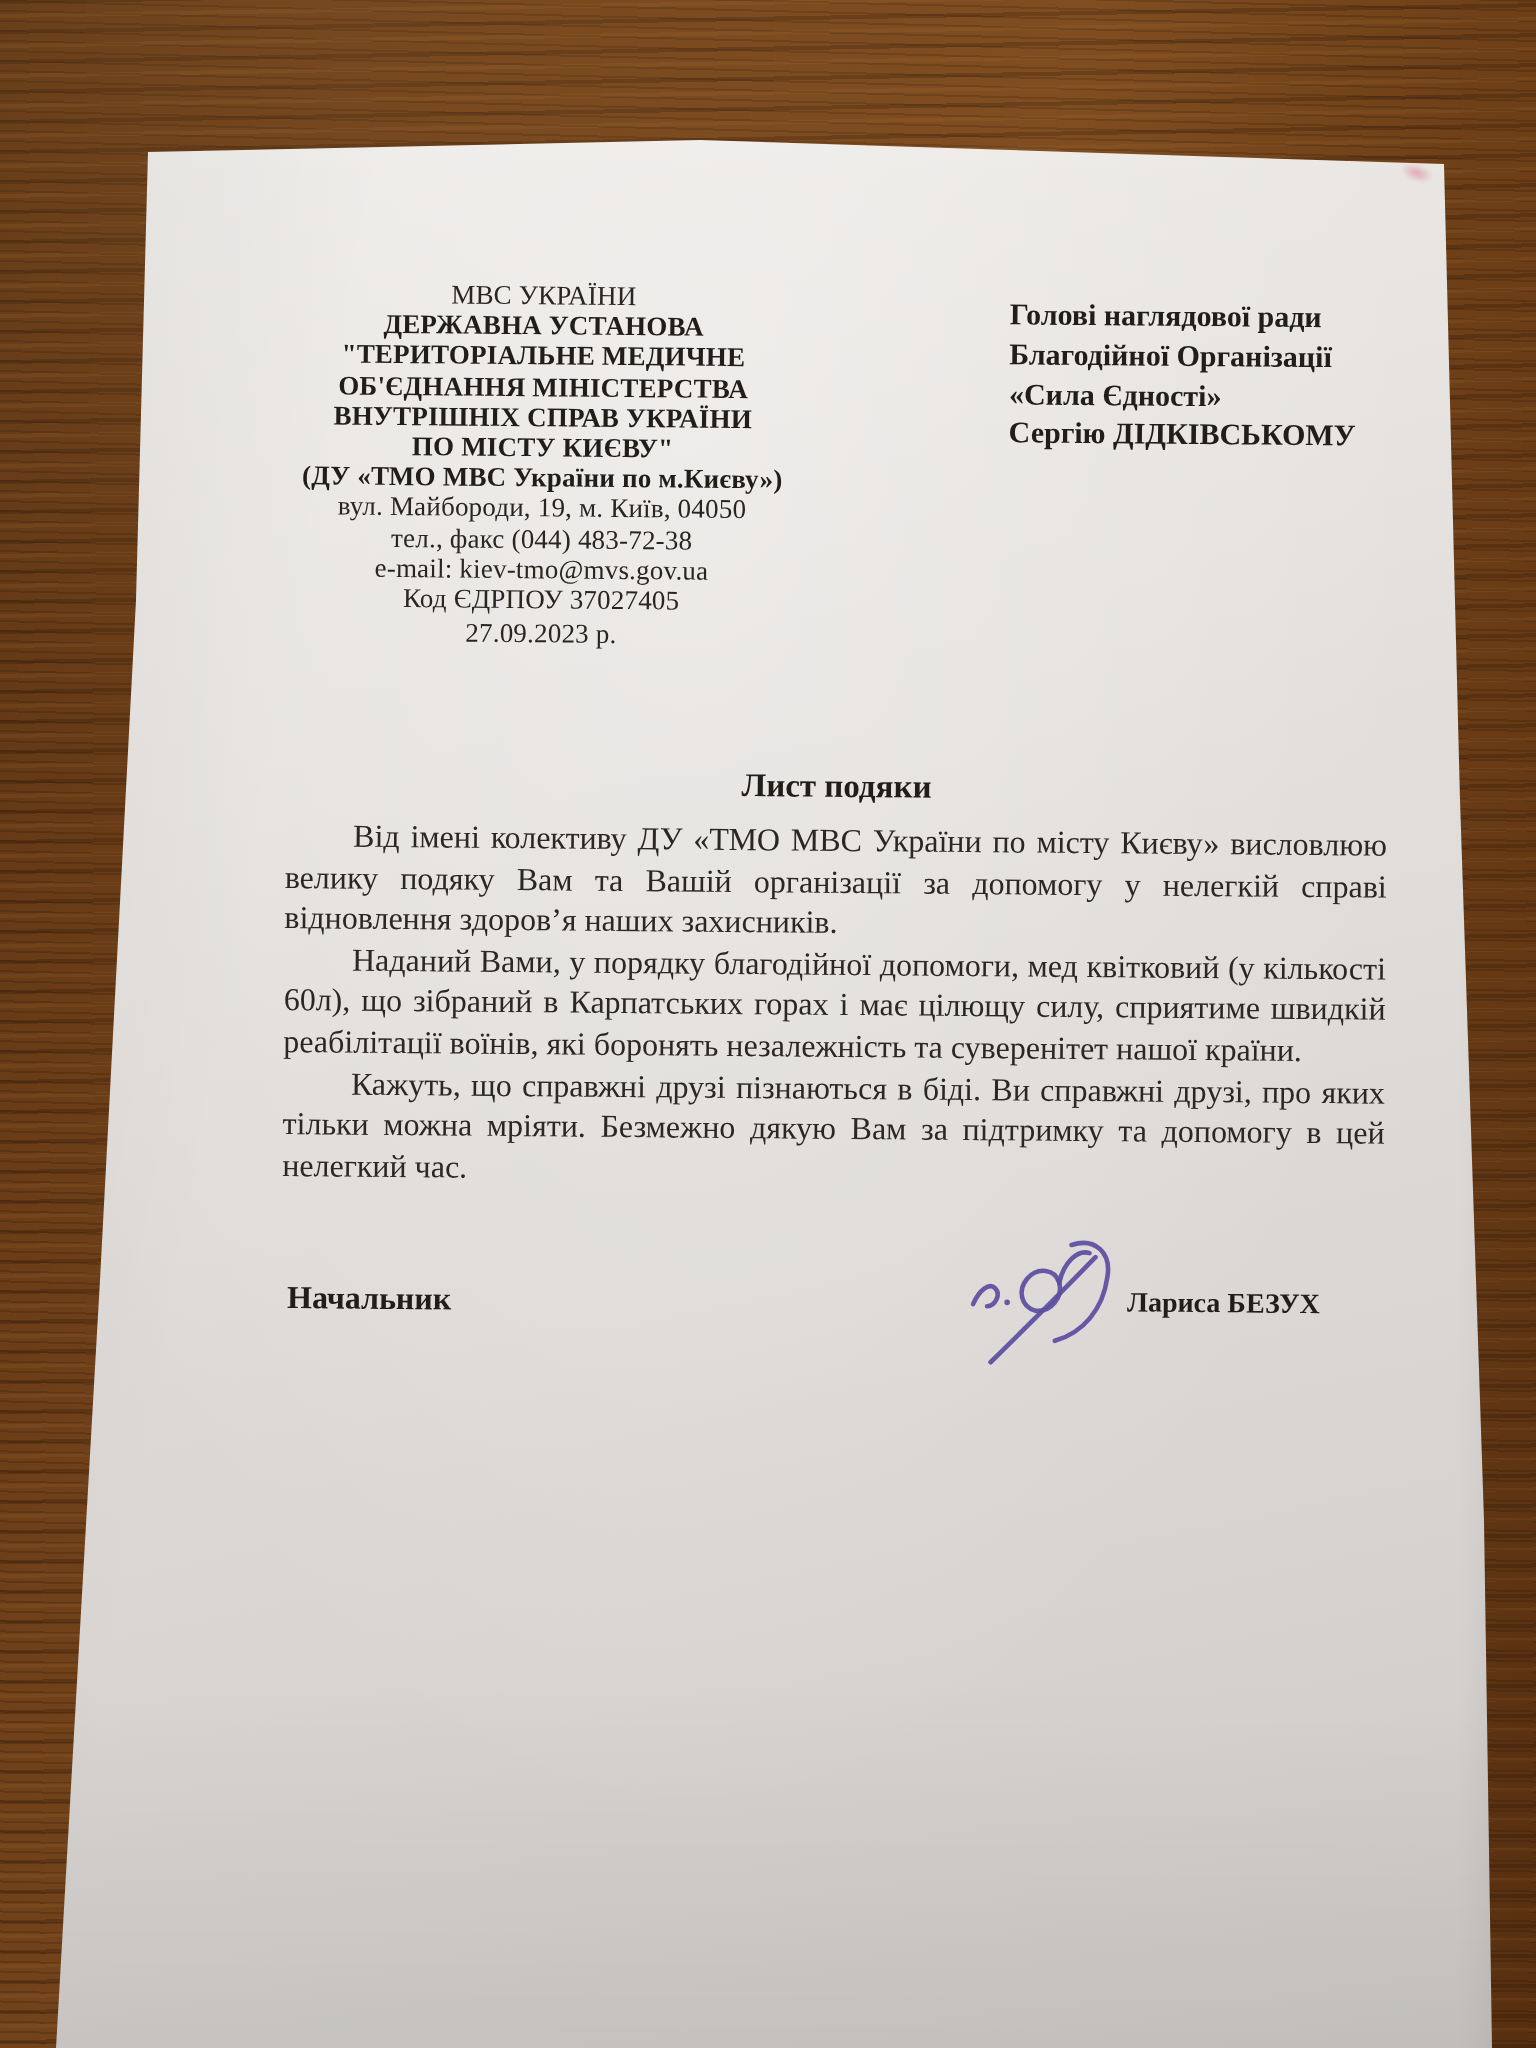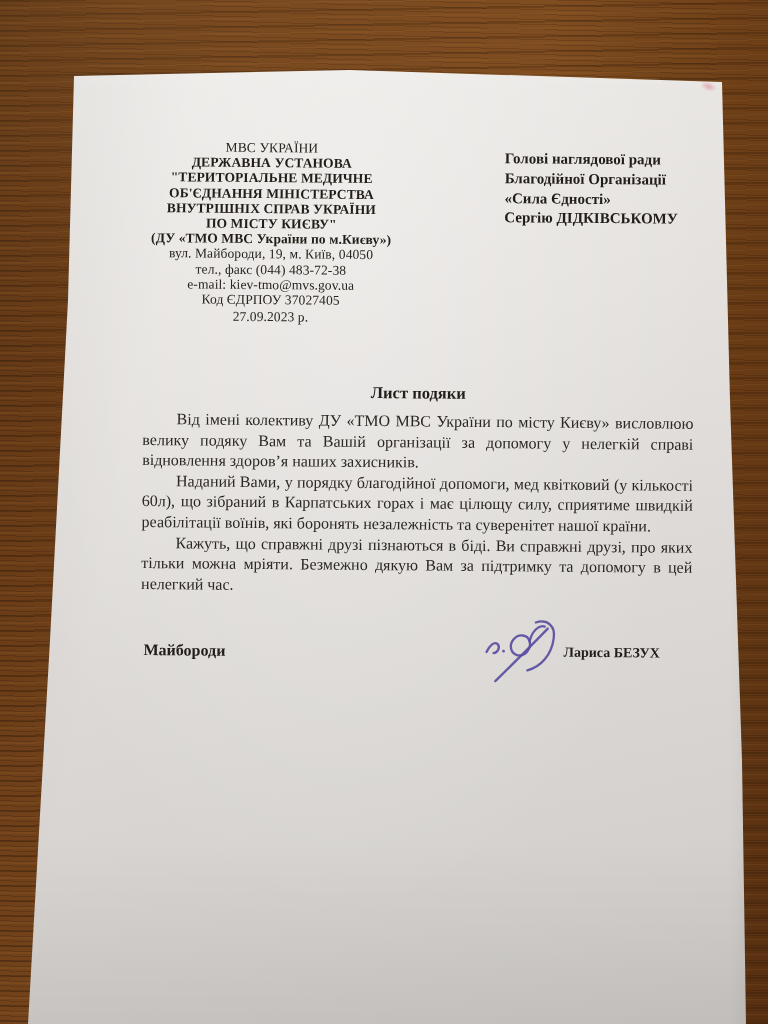--- a/index.html
+++ b/index.html
@@ -114,21 +114,21 @@
       </div>
 
       <div class="title">Лист подяки</div>
 
       <div class="bodytext">
         <p>Від імені колективу ДУ «ТМО МВС України по місту Києву» висловлюю велику подяку Вам та Вашій організації за допомогу у нелегкій справі відновлення здоров’я наших захисників.</p>
         <p>Наданий Вами, у порядку благодійної допомоги, мед квітковий (у кількості 60л), що зібраний в Карпатських горах і має цілющу силу, сприятиме швидкій реабілітації воїнів, які боронять незалежність та суверенітет нашої країни.</p>
         <p>Кажуть, що справжні друзі пізнаються в біді. Ви справжні друзі, про яких тільки можна мріяти. Безмежно дякую Вам за підтримку та допомогу в цей нелегкий час.</p>
       </div>
 
-      <div class="signoff-position">Майбороди</div>
+      <div class="signoff-position">Начальник</div>
 
       <svg class="signature-svg" viewBox="0 0 80 74" xmlns="http://www.w3.org/2000/svg">
         <path d="M7,39 C10,32 15,28 18,31 C21,34 18,40 14,40"></path>
         <circle cx="24" cy="38" r="1.4"></circle>
         <path d="M38,42 C31,40 29,32 34,26 C39,20 48,21 50,28 C52,35 46,43 38,42"></path>
         <path d="M50,28 C52,18 59,11 65,13"></path>
         <path d="M56,9 C68,5 76,13 74,25 C72,41 62,53 48,57"></path>
         <path d="M16,68 C30,54 48,36 68,15"></path>
       </svg>
 

